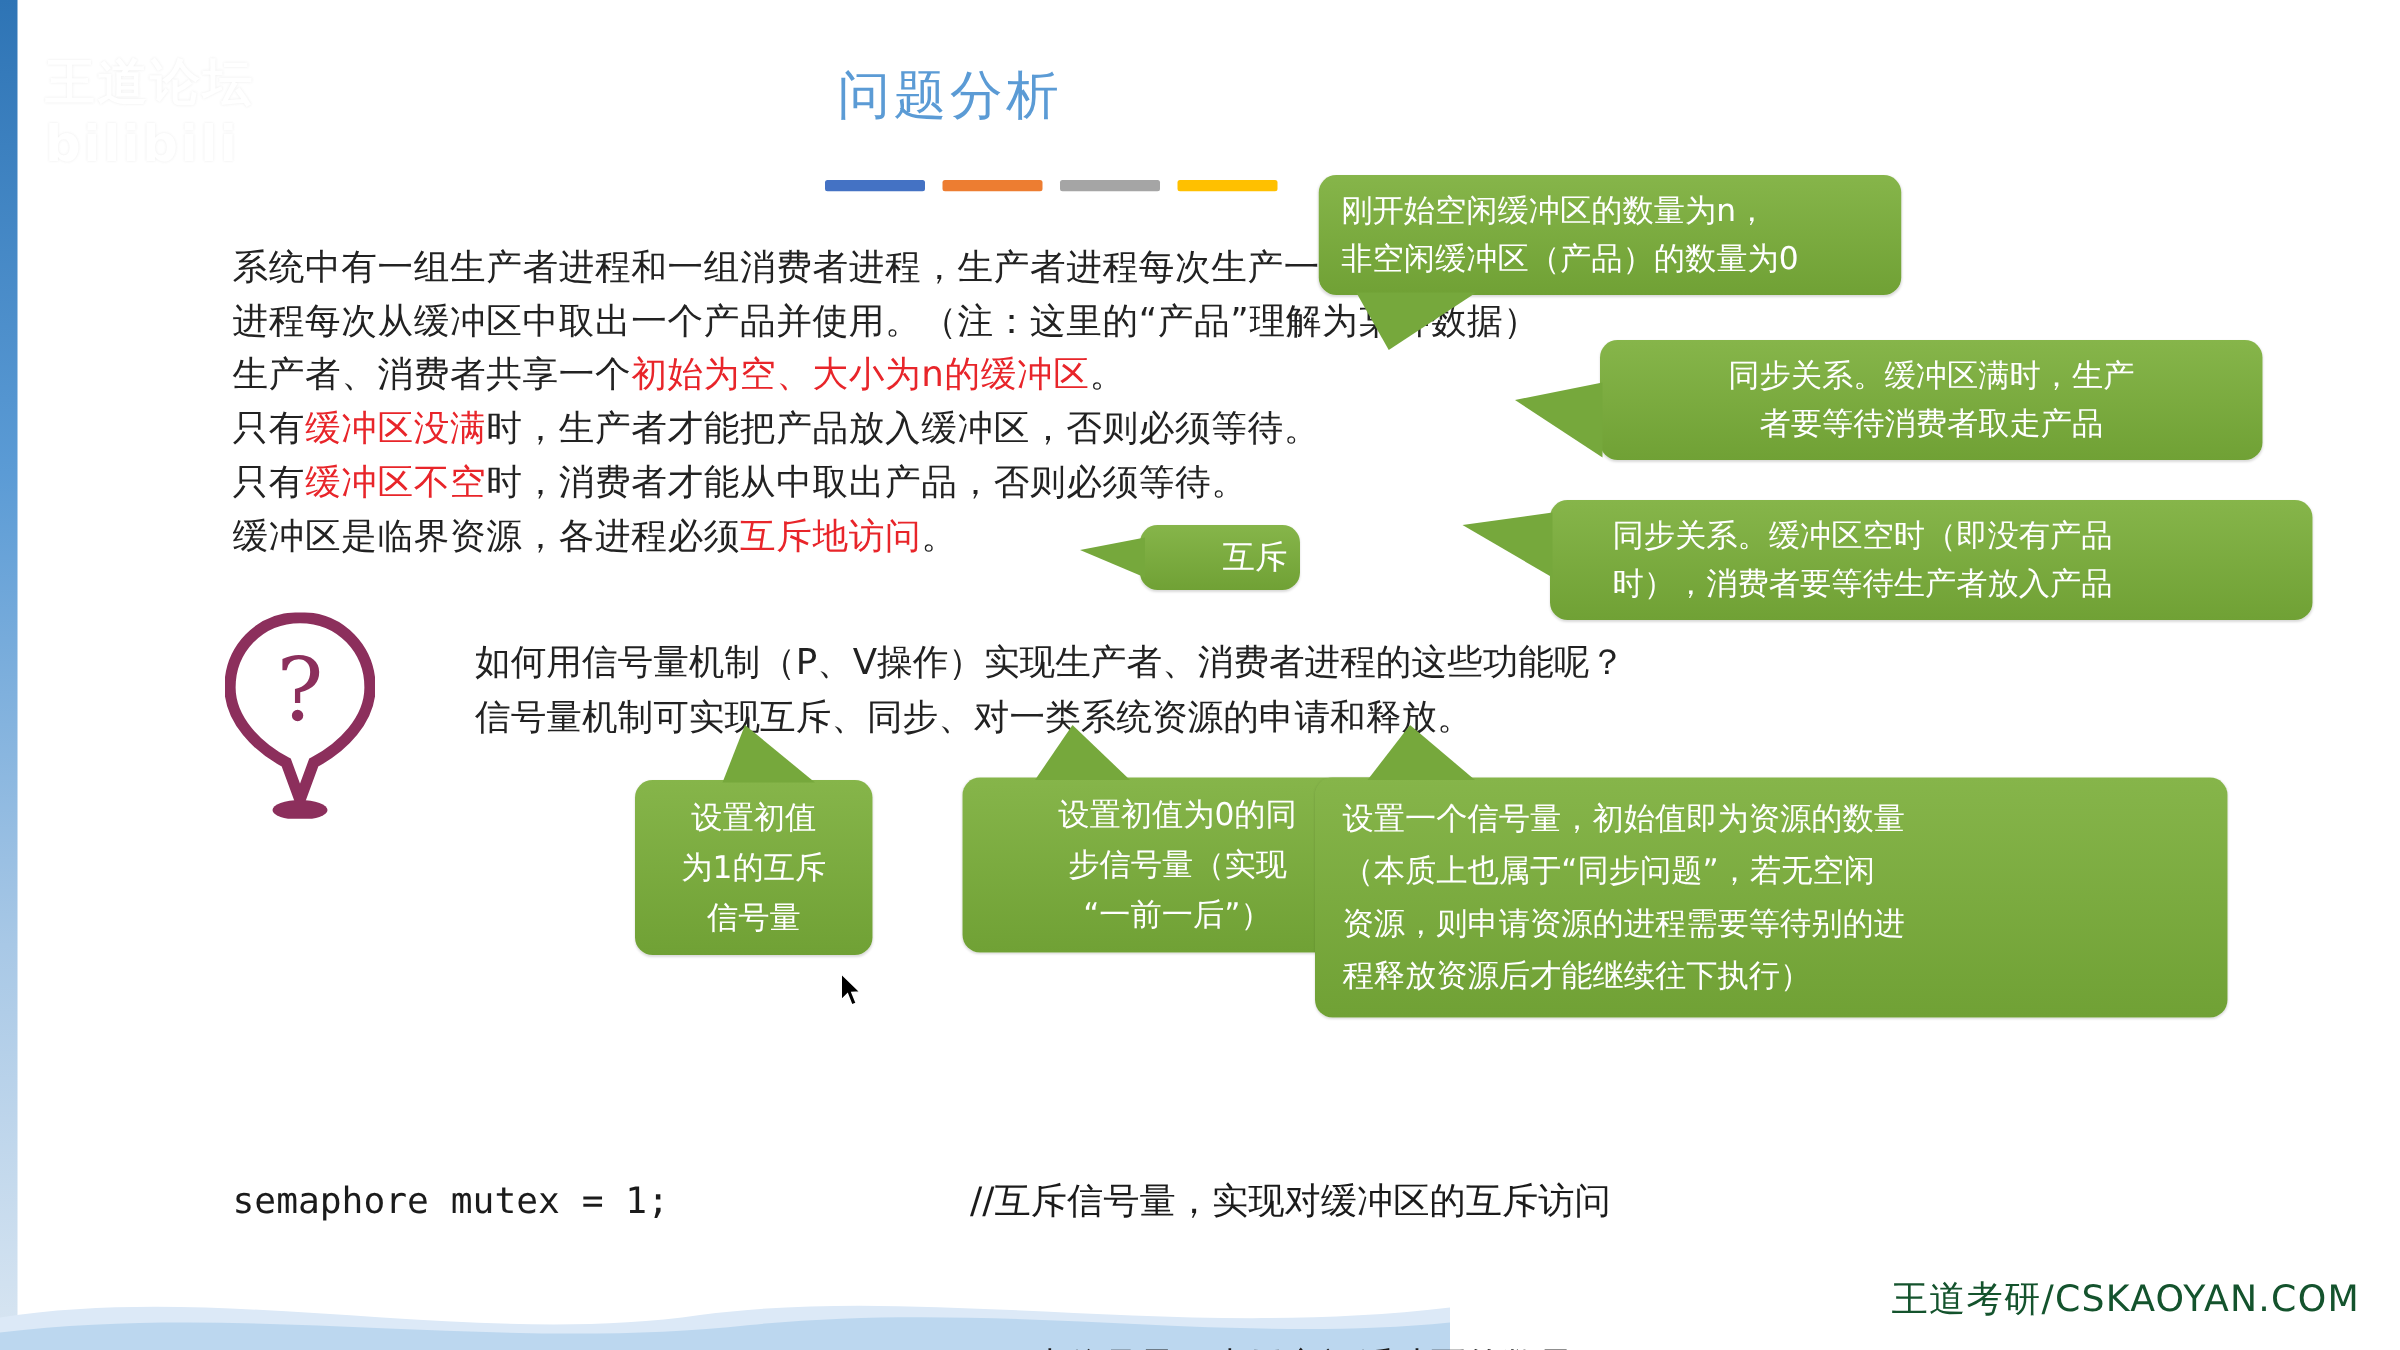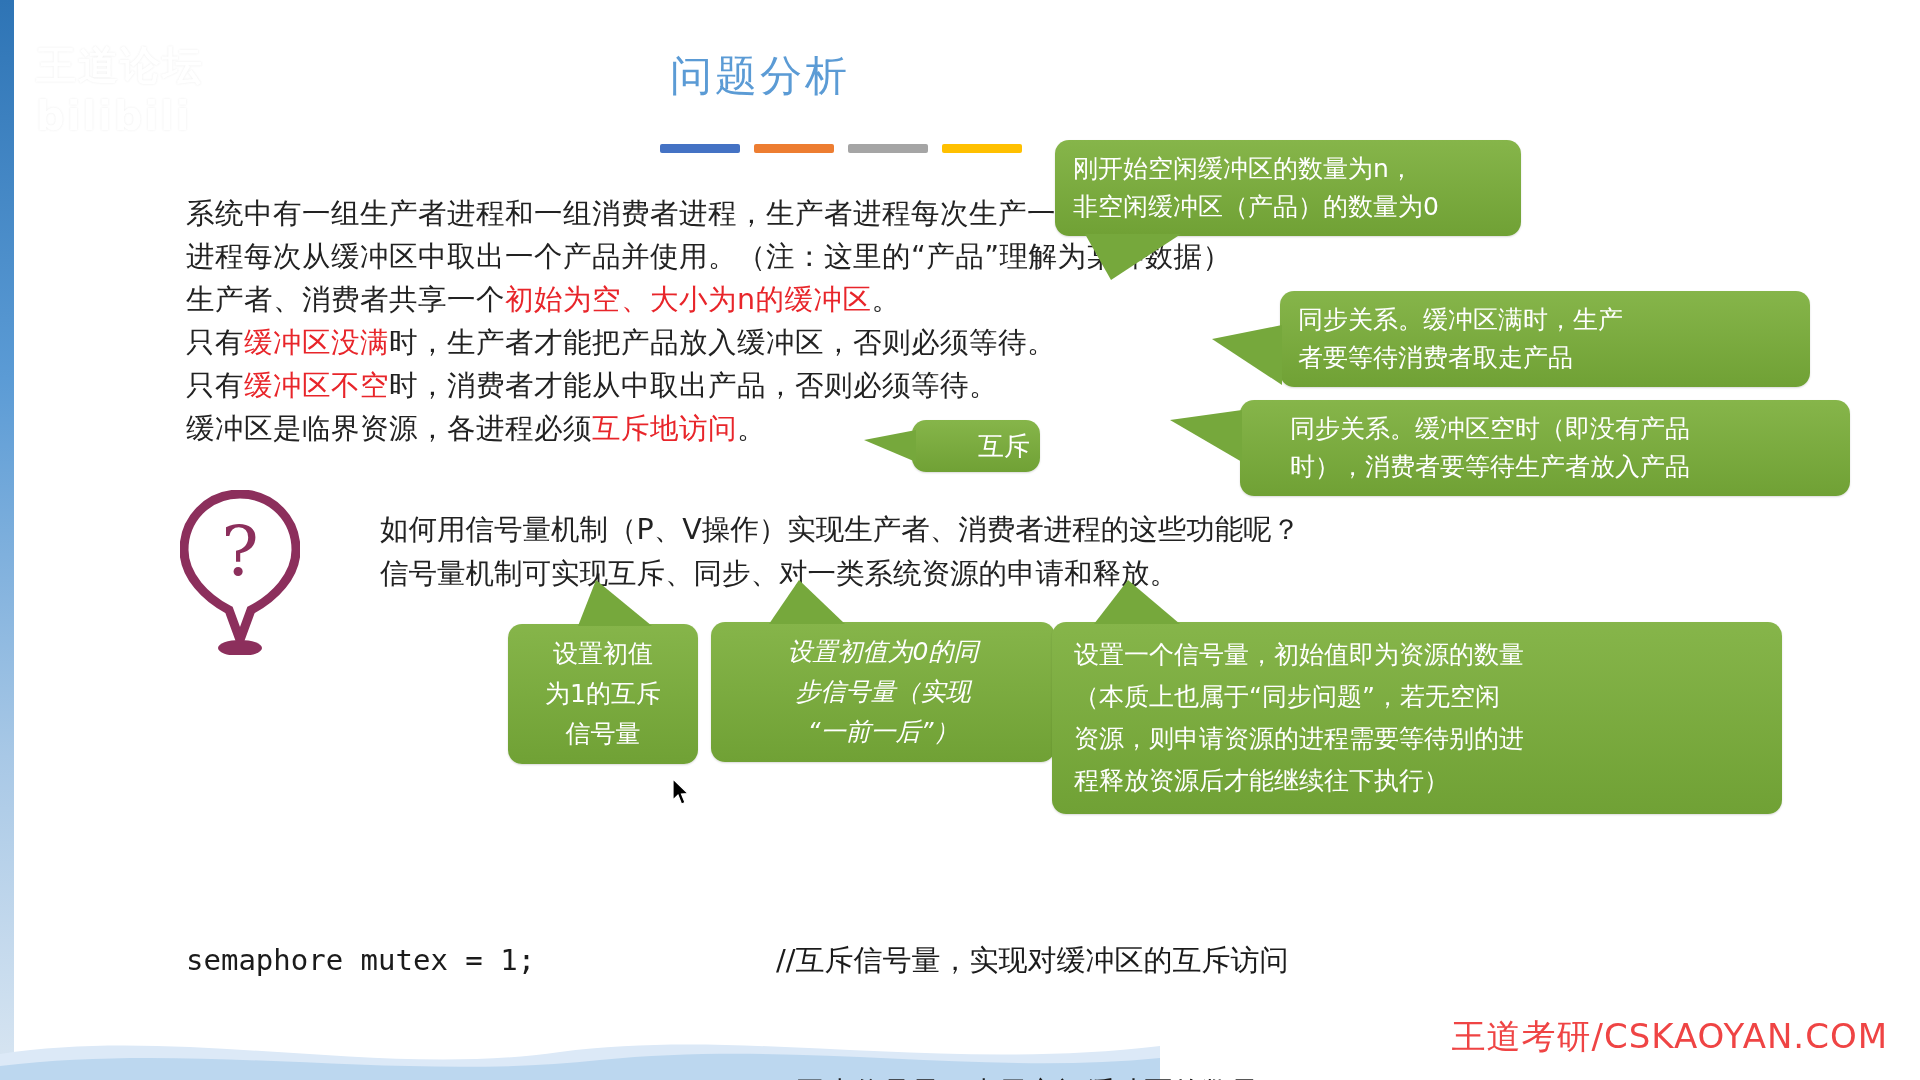--- a/index.html
+++ b/index.html
@@ -132,21 +132,21 @@
   }
 
   .c1 { left: 1055px; top: 140px; width: 466px; }
   .c1 .tail {
     border-left: 26px solid transparent;
     border-right: 70px solid transparent;
     border-top: 46px solid #76a83c;
     left: 30px;
     bottom: -44px;
   }
-  .c2 { left: 1280px; top: 291px; width: 530px; }
+  .c2 { left: 1280px; top: 272px; width: 530px; text-align: center; }
   .c2 .tail {
     border-top: 14px solid transparent;
     border-bottom: 46px solid transparent;
     border-right: 70px solid #76a83c;
     left: -68px;
     top: 34px;
   }
   .c3 { left: 1240px; top: 400px; width: 610px; }
   .c3 .tail {
     border-top: 10px solid transparent;
@@ -175,24 +175,23 @@
     line-height: 40px;
   }
   .c4 .tail {
     border-left: 18px solid transparent;
     border-right: 56px solid transparent;
     border-bottom: 46px solid #76a83c;
     left: 70px;
     top: -44px;
   }
   .c5 {
-    left: 711px; top: 622px; width: 344px;
+    left: 770px; top: 622px; width: 344px;
     text-align: center;
     line-height: 40px;
-    font-style: italic;
   }
   .c5 .tail {
     border-left: 30px solid transparent;
     border-right: 46px solid transparent;
     border-bottom: 44px solid #76a83c;
     left: 58px;
     top: -42px;
   }
   .c6 {
     left: 1052px; top: 622px; width: 730px;
@@ -226,22 +225,22 @@
     left: 672px;
     top: 778px;
     width: 18px;
     height: 28px;
     pointer-events: none;
   }
   .brand {
     position: absolute;
     right: 32px;
     bottom: 20px;
-    font-size: 34px;
-    color: #ef4444;
+    font-size: 29px;
+    color: #14532d;
     font-family: "DejaVu Sans", sans-serif;
     letter-spacing: 1px;
   }
   .player-logo {
     position: absolute;
     right: 120px;
     bottom: 120px;
     width: 96px;
     height: 80px;
     opacity: 0.35;

